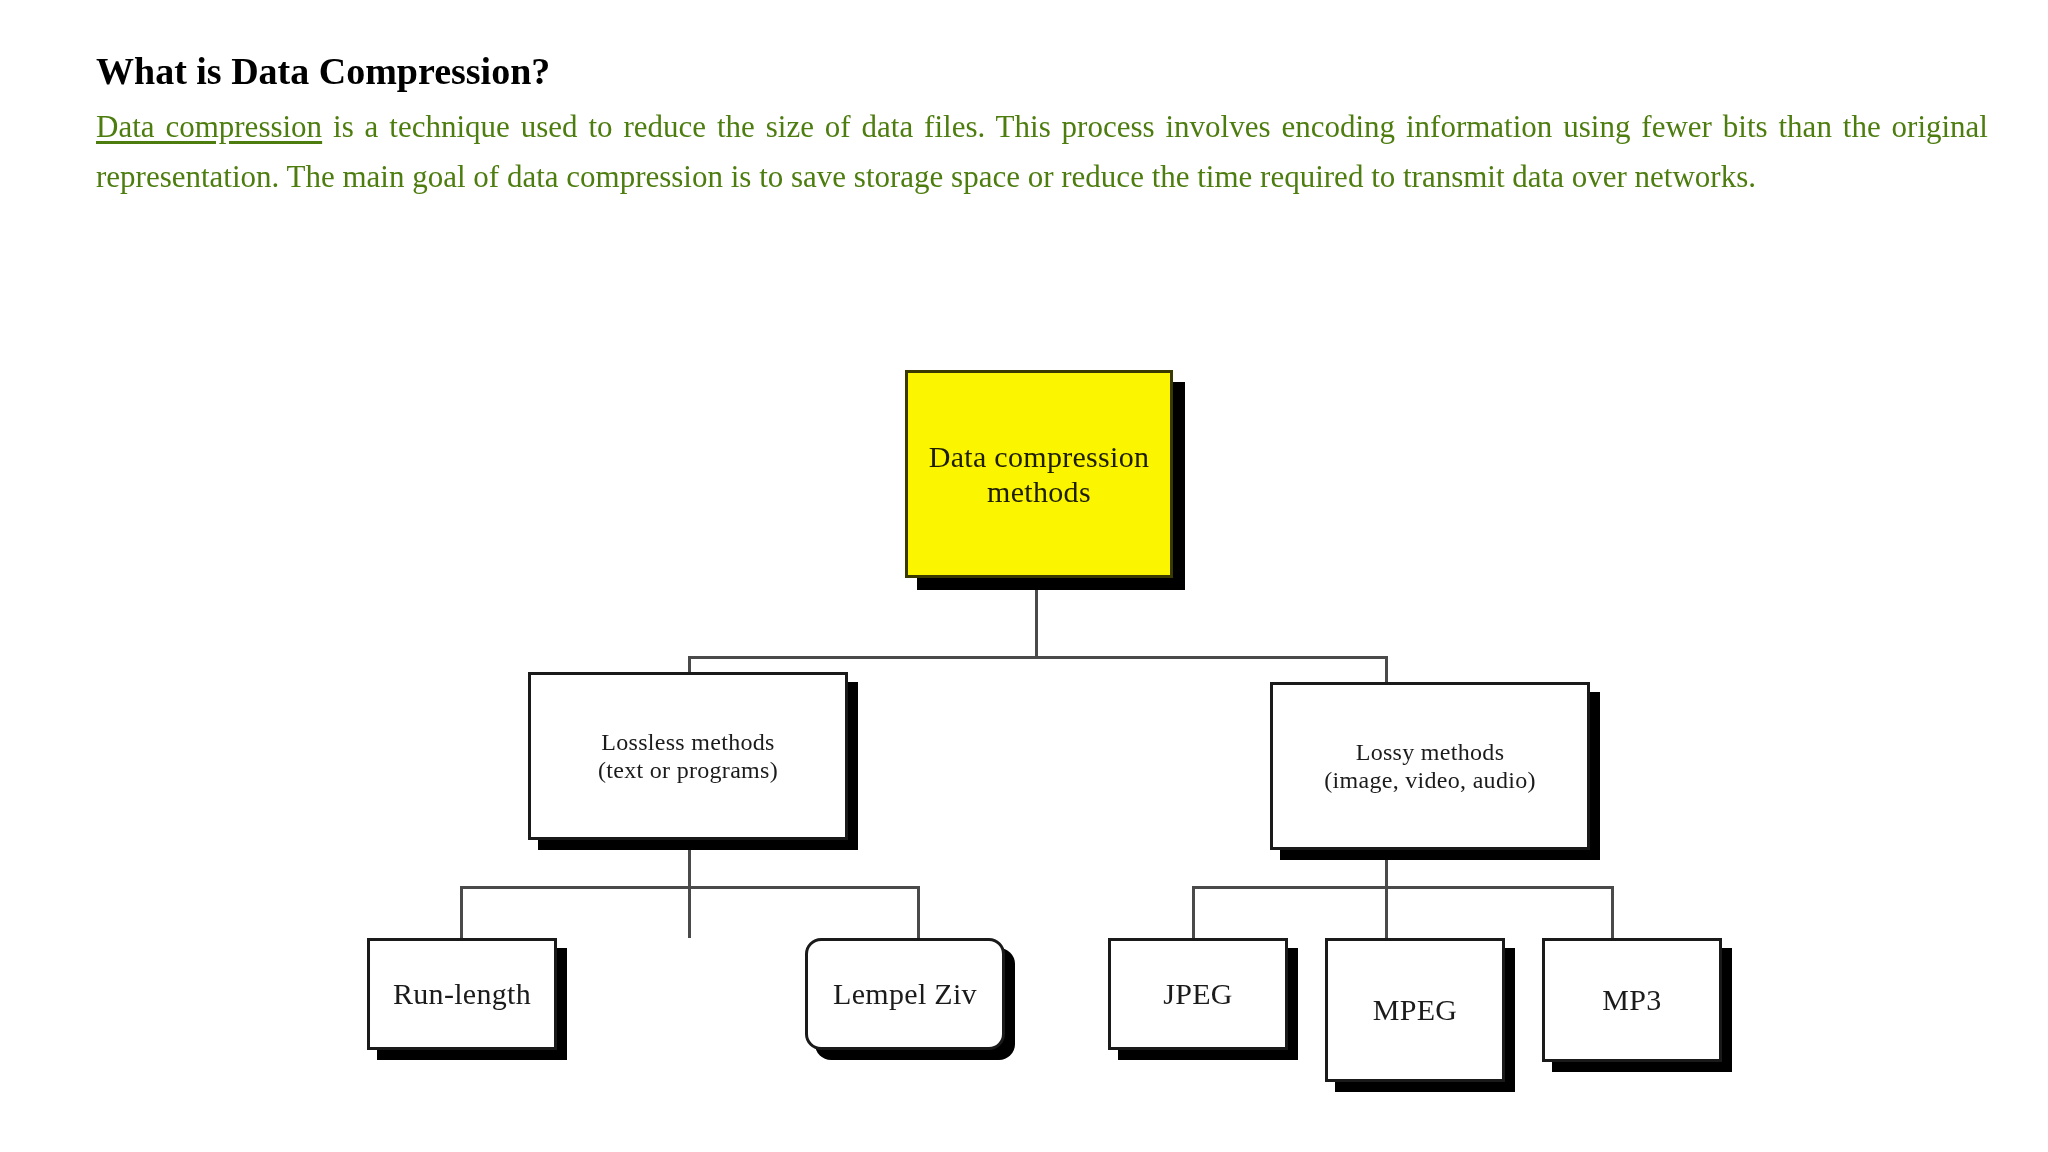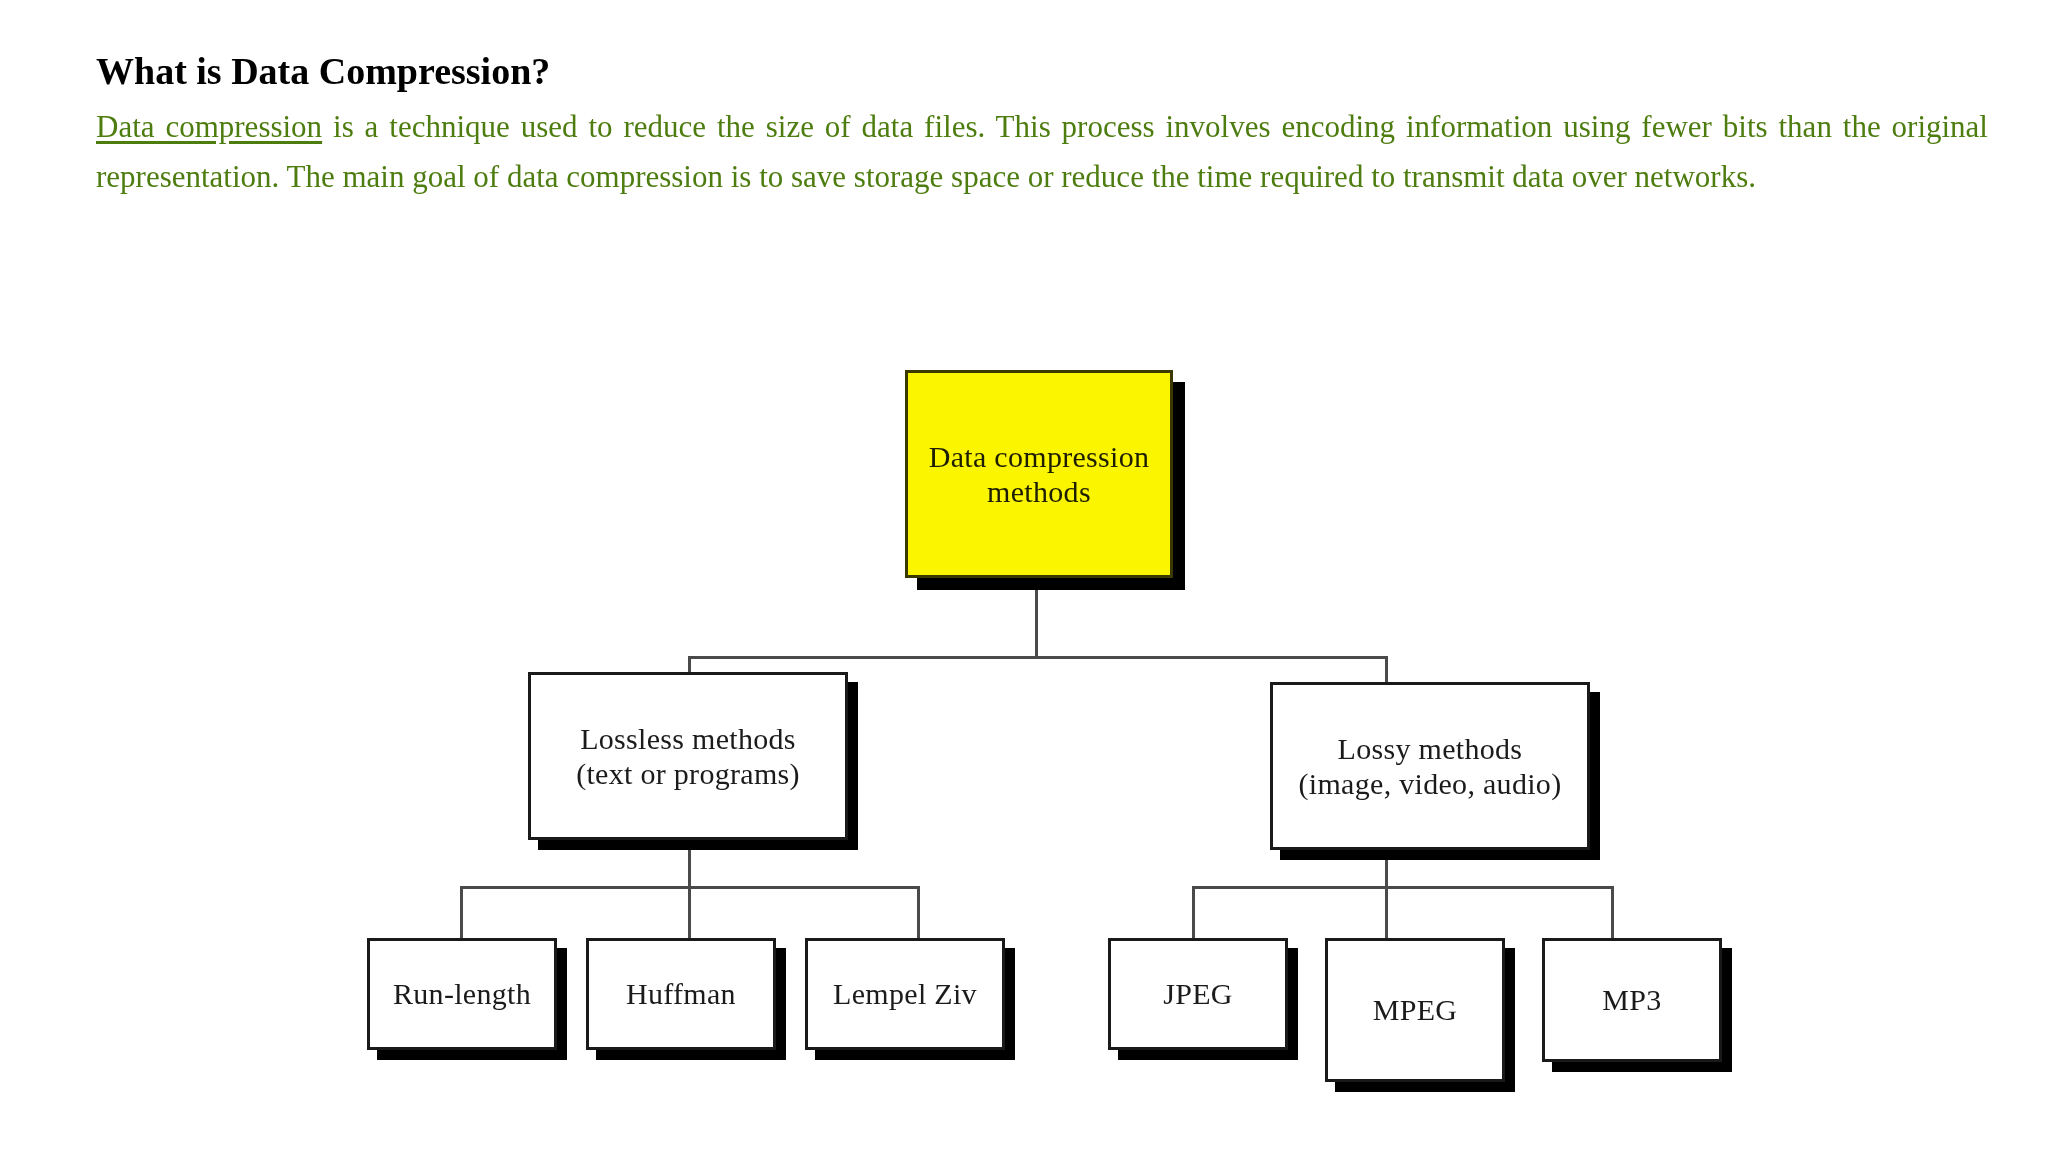--- a/index.html
+++ b/index.html
@@ -77,21 +77,21 @@
   }
 
   .node-root {
     background: #fbf500;
     border: 3px solid #3a3a00;
     box-shadow: 12px 12px 0 0 #000000;
     font-size: 30px;
   }
   .node-root .label { color: #1d1d00; }
 
-  .node-mid { font-size: 30px; }
+  .node-mid { font-size: 24px; }
   .node-leaf { font-size: 30px; }
 
   .line-v, .line-h {
     position: absolute;
     background: #4a4a4a;
     z-index: 1;
   }
   .line-v { width: 3px; }
   .line-h { height: 3px; }
 </style>
@@ -142,25 +142,22 @@
       <span class="label">
         <span>Lossy methods</span><br>
         <span>(image, video, audio)</span>
       </span>
     </div>
 
     <div class="node node-leaf" style="left:367px; top:608px; width:190px; height:112px;">
       <span class="label">Run-length</span>
     </div>
 
-    <div class="node node-leaf" style="left:586px; top:608px; width:190px; height:112px;">
-      <span class="label">Huffman</span>
-    </div>
 
-    <div class="node node-leaf" style="left:805px; top:608px; width:200px; height:112px;">
+    <div class="node node-leaf" style="left:805px; top:608px; width:200px; height:112px;border-radius:16px;">
       <span class="label">Lempel Ziv</span>
     </div>
 
     <div class="node node-leaf" style="left:1108px; top:608px; width:180px; height:112px;">
       <span class="label">JPEG</span>
     </div>
 
     <div class="node node-leaf" style="left:1325px; top:608px; width:180px; height:144px;">
       <span class="label">MPEG</span>
     </div>

